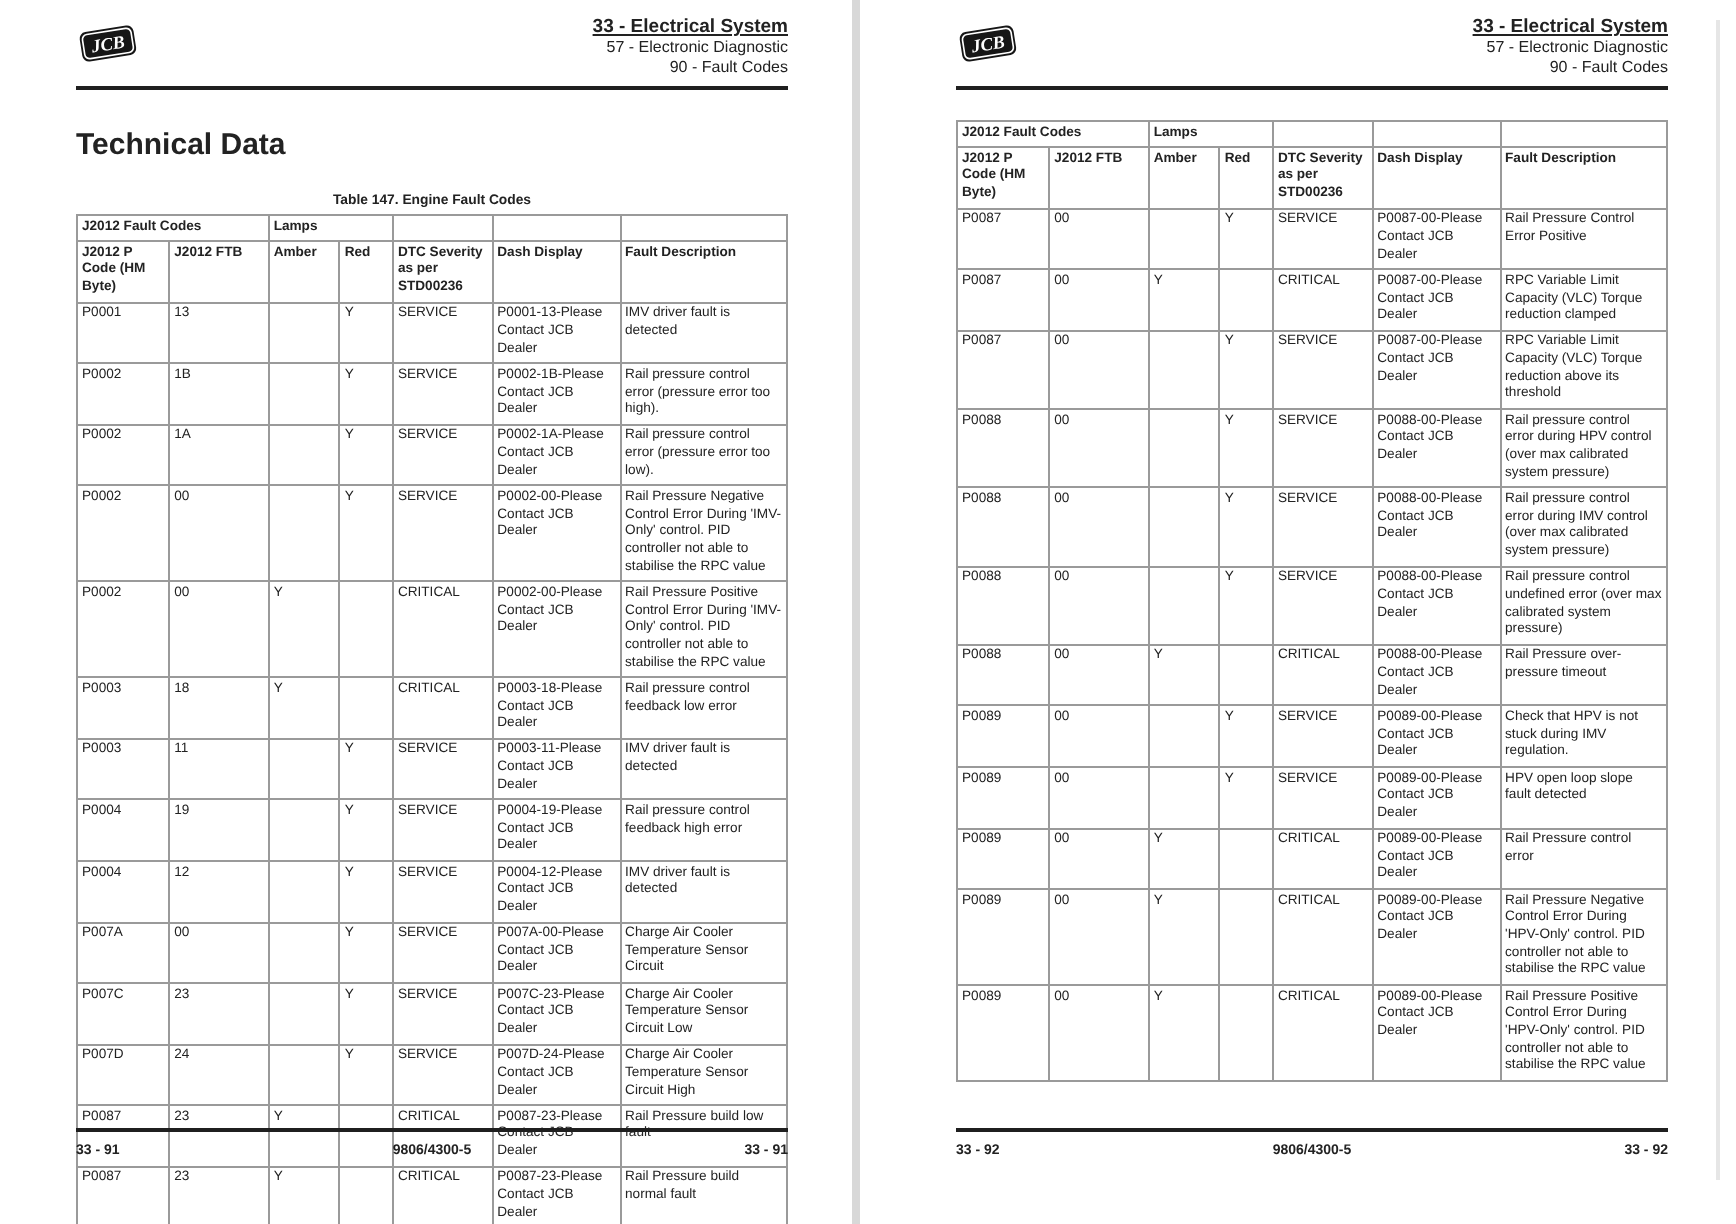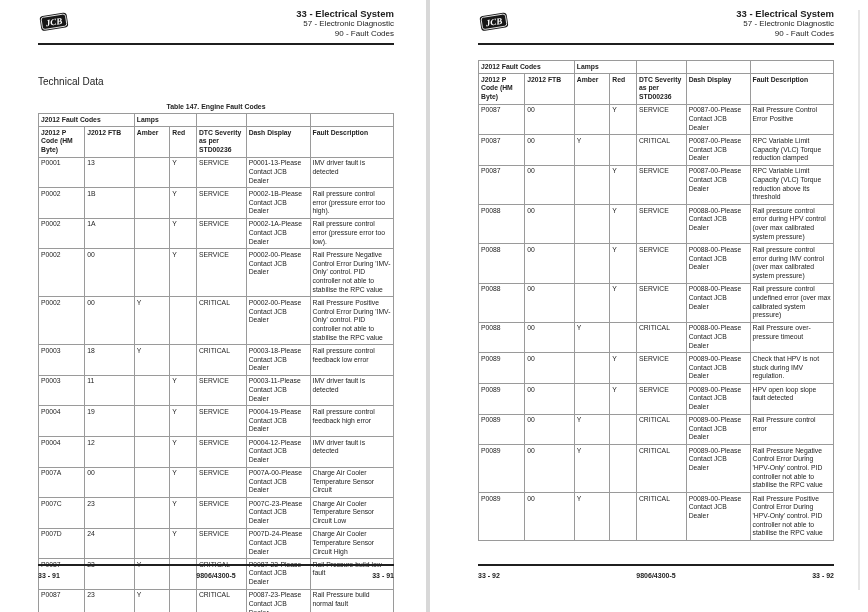--- a/index.html
+++ b/index.html
@@ -11,25 +11,25 @@
   }
   .page{position:absolute;top:8px;height:598px;}
   .page-left{left:38px;width:356px;}
   .page-right{left:478px;width:356px;}
   .page-divider{position:absolute;top:0;left:426px;width:4px;height:612px;background:#d8d8d8;}
   .page-edge-right{position:absolute;top:10px;left:858px;width:2px;height:580px;background:#e6e6e6;}
 
   .page-header{display:flex;justify-content:space-between;align-items:flex-start;min-height:32px;}
   .logo{flex:0 0 auto;margin-top:2px;}
   .header-right{text-align:right;line-height:1.18;}
-  .hl1{font-size:9.5px;font-weight:bold;}
+  .hl1{font-size:9.5px;font-weight:bold;text-decoration:underline;}
   .hl2,.hl3{font-size:8px;}
   .header-rule{border-bottom:2px solid #1f1f1f;margin-top:3px;}
 
-  .tech-title{font-size:10px;font-weight:normal;margin-top:31px;}
+  .tech-title{font-size:15px;font-weight:bold;margin-top:19px;}
   .table-caption{font-size:6.9px;font-weight:bold;text-align:center;margin-top:16px;margin-bottom:3px;}
   .table-wrap-right{margin-top:15px;}
 
   table.fault-table{width:100%;border-collapse:collapse;table-layout:fixed;}
   table.fault-table th,table.fault-table td{
     border:1px solid #9a9a9a;
     font-size:6.8px;line-height:1.28;
     padding:1.5px 2px 2px 2px;
     text-align:left;vertical-align:top;
     word-wrap:break-word;overflow-wrap:break-word;

